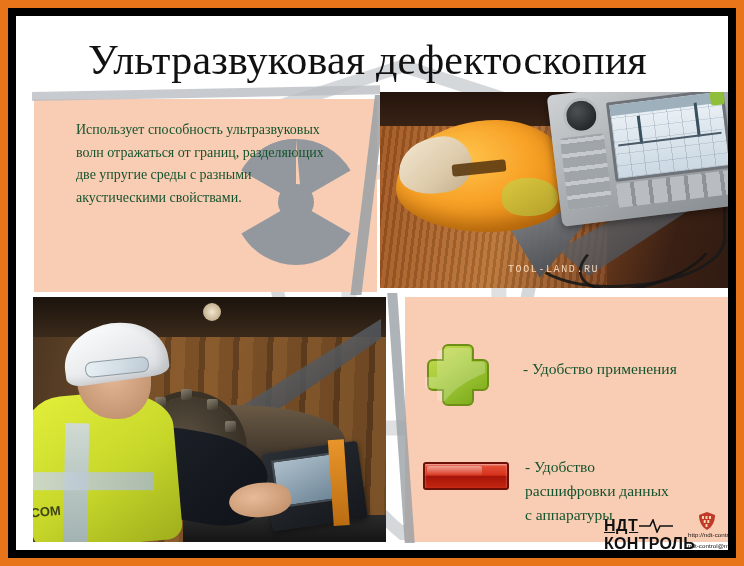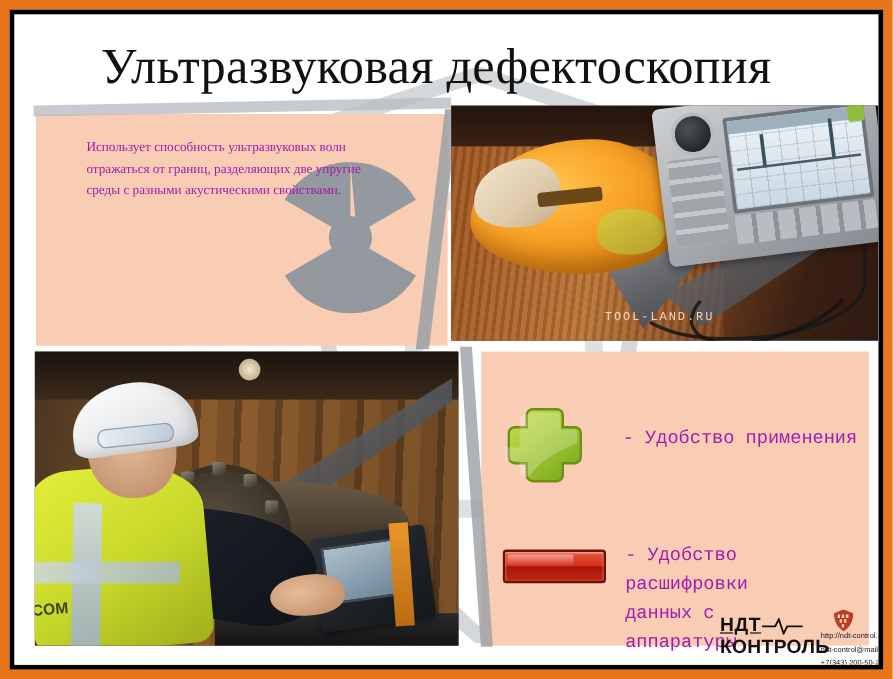--- a/index.html
+++ b/index.html
@@ -10,21 +10,21 @@
   }
   #slide{
     position:relative;width:744px;height:566px;
     box-sizing:border-box;
     background:#e8751a; 
     padding:8px;
   }
   #inner-frame{
     position:relative;width:100%;height:100%;
     box-sizing:border-box;
-    border:4px solid #000000; 
+    border:8px solid #000000; 
     background:#ffffff;
     overflow:hidden;
   }
   #canvas{
     position:absolute;inset:0;
     background:#ffffff;
     overflow:hidden;
   }
 
   
@@ -58,21 +58,21 @@
     background:#b9bec3;opacity:.8;
     transform:skewY(-1.1deg);transform-origin:left bottom;
   }
   .trefoil{
     position:absolute;right:6px;top:28px;width:150px;height:150px;
     opacity:.95;
   }
   .body-text{
     position:absolute;left:42px;top:20px;width:250px;
     font-family:"Liberation Serif", serif;
-    font-size:11px;line-height:1.62;color:#a21caf;
+    font-size:14px;line-height:1.62;color:#14532d;
     z-index:6;
   }
 
   
   .photo-tr{
     position:absolute;left:364px;top:76px;width:392px;height:196px;
     overflow:hidden;z-index:8;
     background:#3b82f6;
   }
   .p-wood{position:absolute;inset:0;
@@ -226,22 +226,22 @@
   .minus-icon{position:absolute;left:18px;top:165px;width:82px;height:24px;z-index:12;
     border-radius:3px;border:2px solid #6d1008;
     background:linear-gradient(180deg,#e5533a 0%,#d7331c 46%,#a81509 52%,#c3250f 100%);
     box-shadow:inset 0 1px 2px rgba(255,255,255,.55);}
   .minus-icon::after{content:"";position:absolute;left:2px;top:2px;right:30%;height:40%;
     background:linear-gradient(180deg,rgba(255,255,255,.45),rgba(255,255,255,0));
     border-radius:2px;}
 
   .bullet{
     position:absolute;
-    font-family:Liberation Mono, monospace;
-    font-size:15.5px;line-height:1.55;color:#a21caf;z-index:14;
+    font-family:Liberation Serif, serif;
+    font-size:15.5px;line-height:1.55;color:#14532d;z-index:14;
   }
   .bullet.b1{left:118px;top:60px;width:200px;}
   .bullet.b2{left:120px;top:158px;width:150px;}
 
   
   .footer{
     position:absolute;left:588px;top:500px;width:150px;height:56px;z-index:40;
   }
   .logo-block{
     position:absolute;left:0;top:2px;width:80px;

